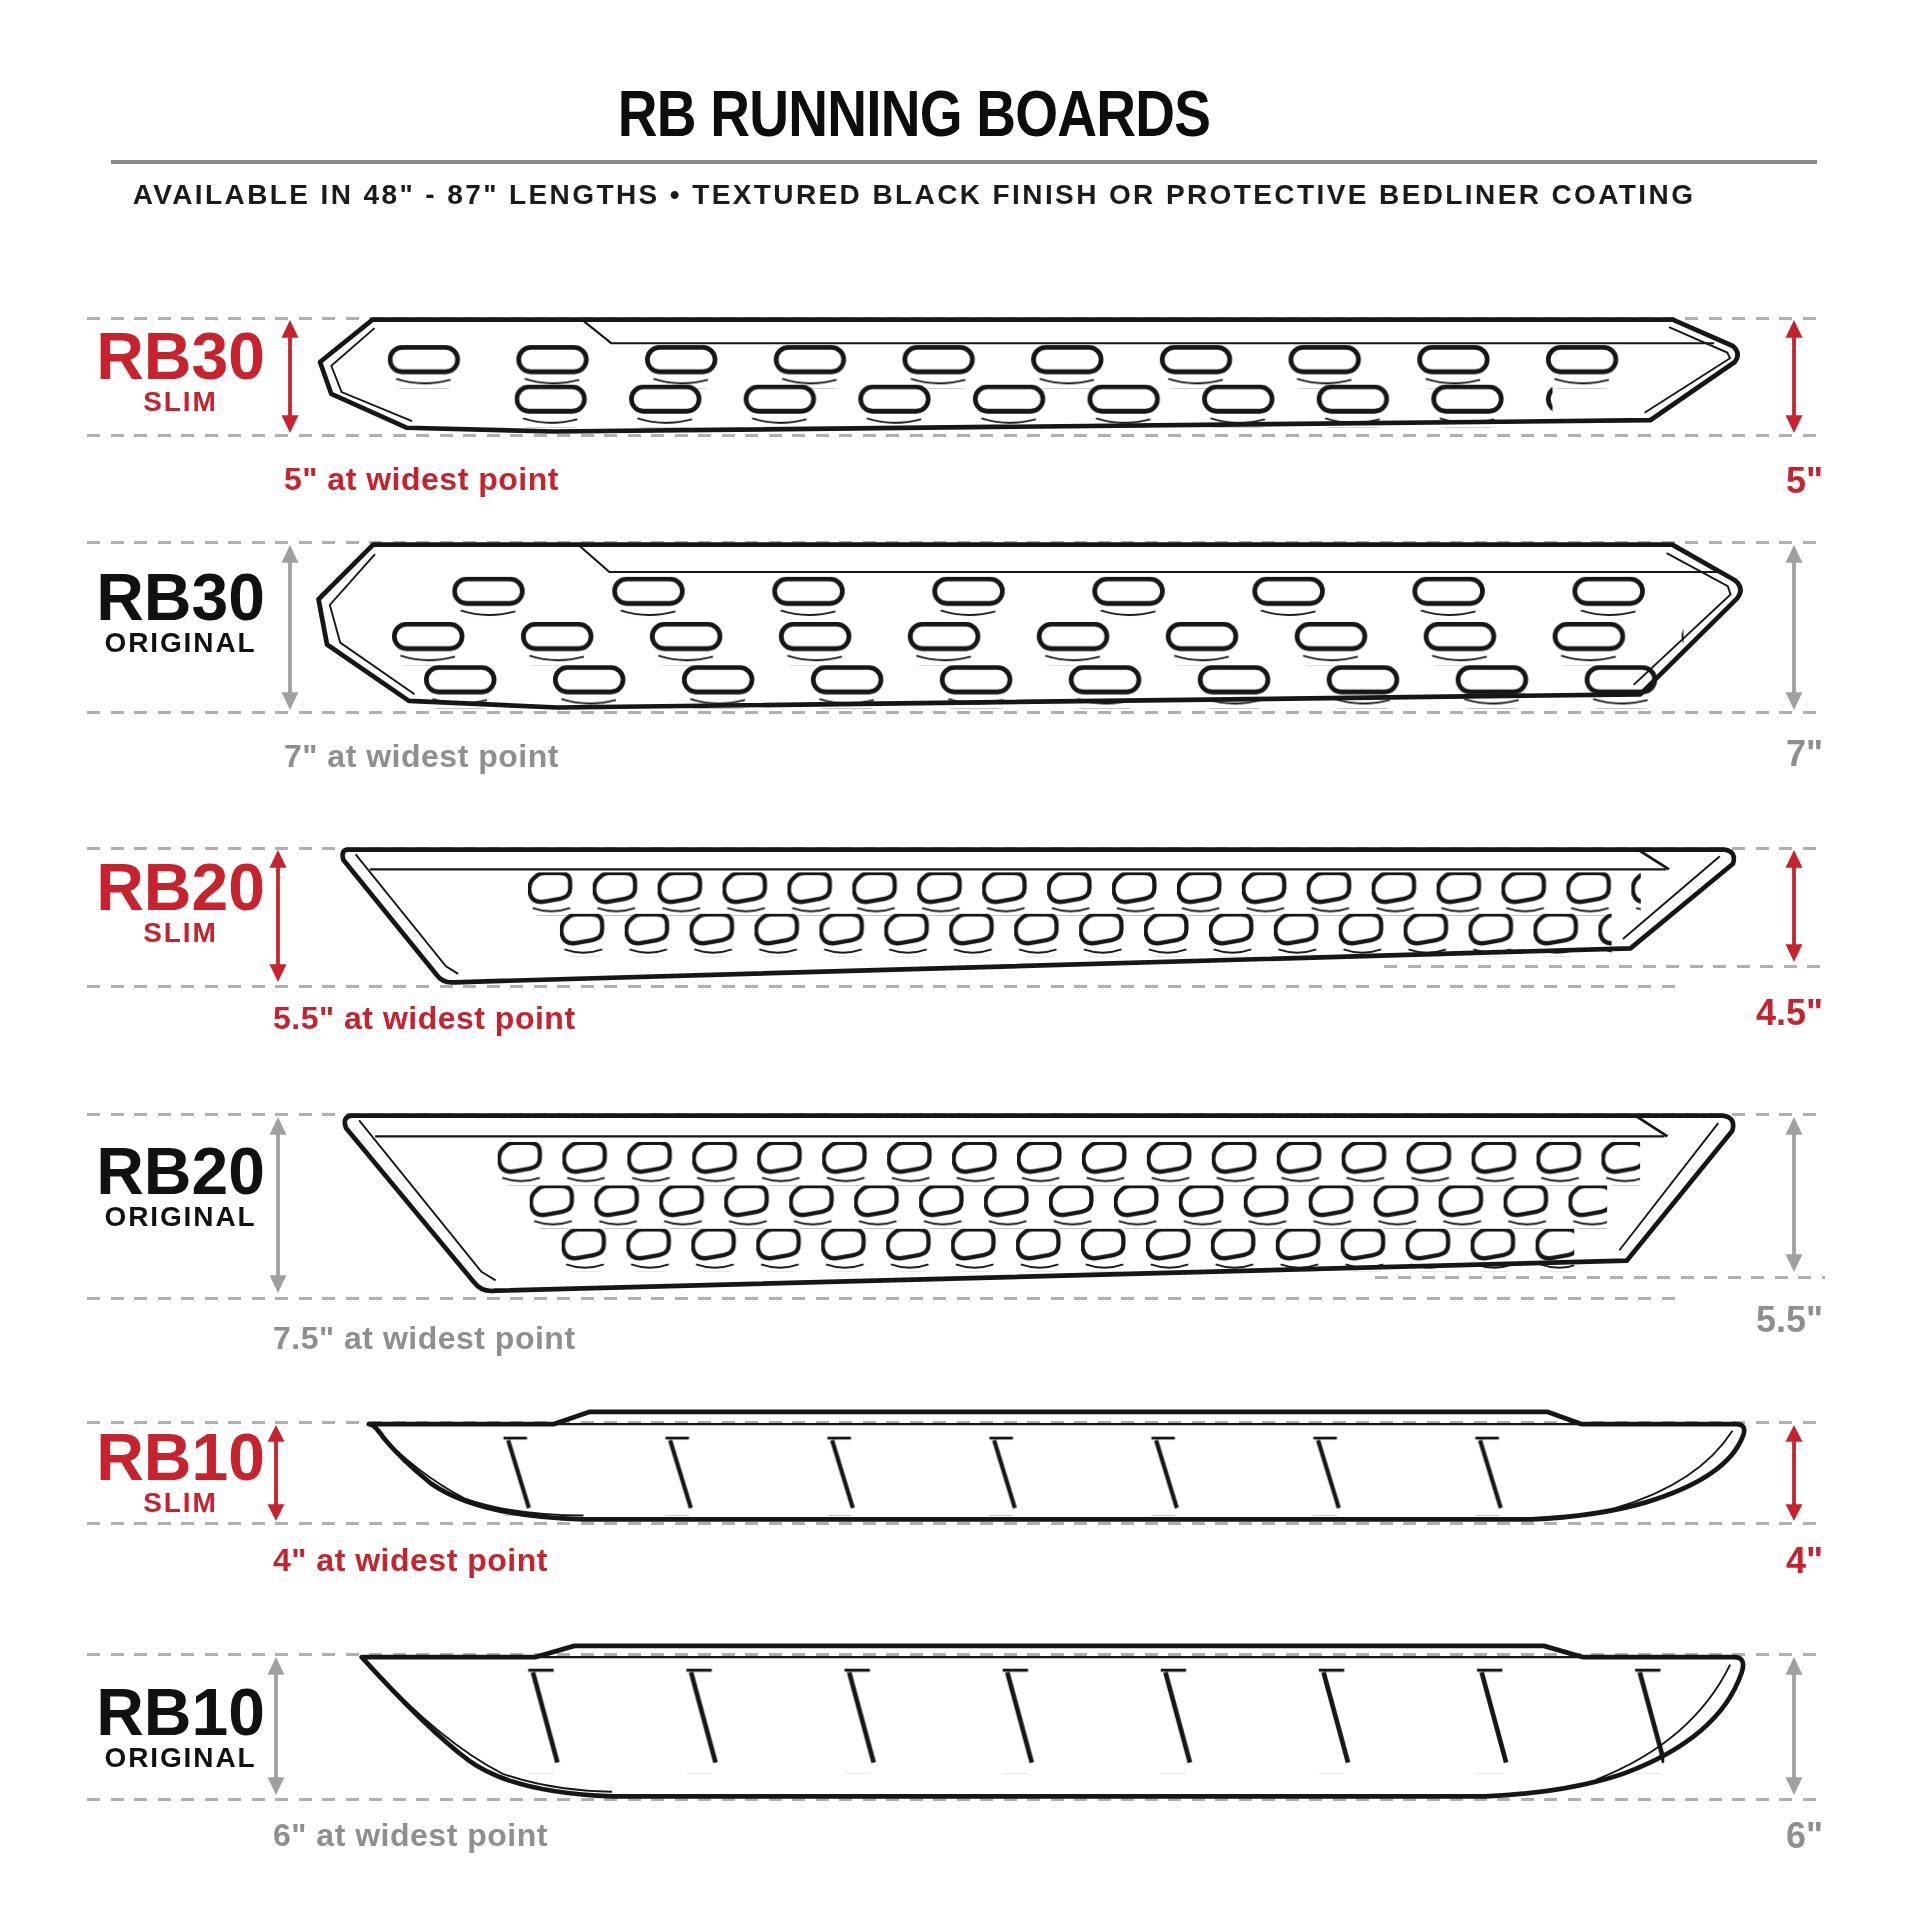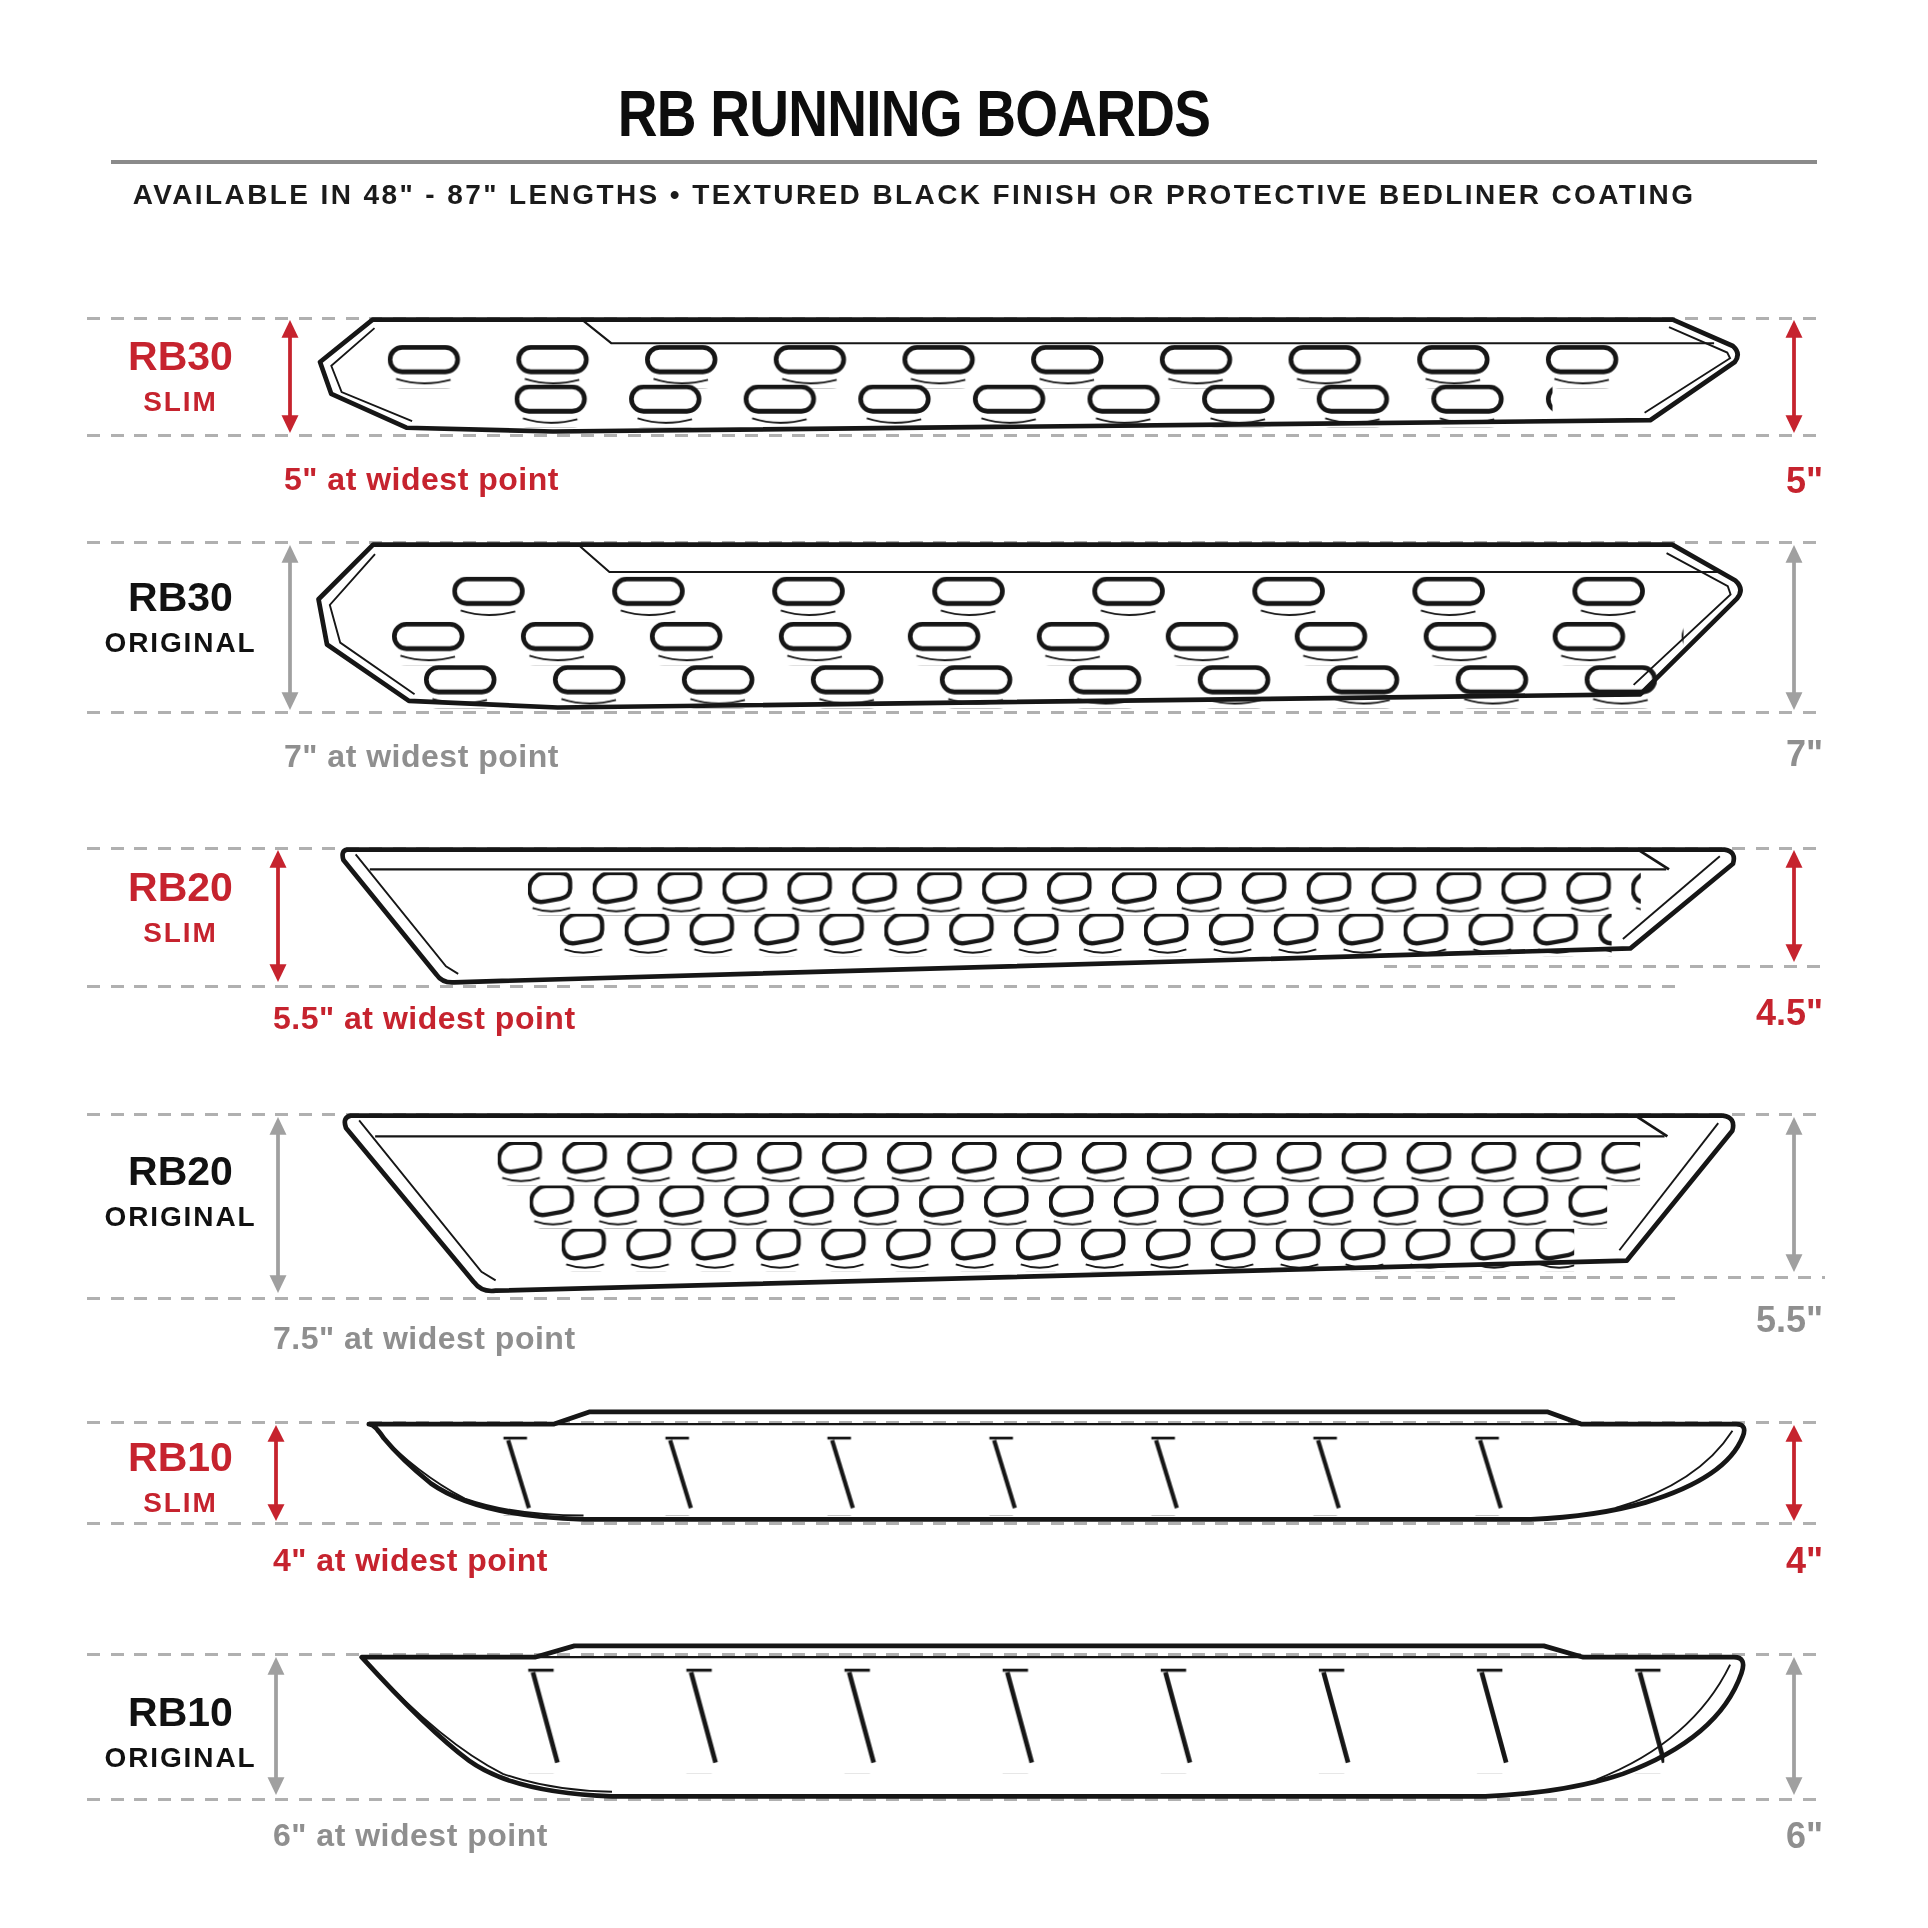--- a/index.html
+++ b/index.html
@@ -19,21 +19,21 @@
     transform:scaleX(.86);
   }
   .divider{position:absolute;left:111px;top:160px;width:1706px;height:3.8px;background:#8a8a8a;}
   .subtitle{
     position:absolute;left:0;top:179px;width:100%;text-align:center;
     font-size:28px;font-weight:700;color:#1b1b1b;letter-spacing:2.4px;
   }
   .dash{position:absolute;height:2.8px;
     background:repeating-linear-gradient(90deg,var(--dash) 0 13px,transparent 13px 23.5px);}
   .label{position:absolute;left:58px;width:245px;text-align:center;}
-  .label .model{font-size:41px;line-height:53px;font-weight:800;letter-spacing:0;}
+  .label .model{font-size:66px;line-height:53px;font-weight:800;letter-spacing:0;}
   .label .variant{font-size:28px;line-height:38px;font-weight:700;letter-spacing:1.9px;}
   .red-t{color:var(--red);}
   .blk-t{color:#111;}
   .gry-t{color:var(--gray);}
   .wnote{position:absolute;font-size:32px;font-weight:700;letter-spacing:0.5px;}
   .hnote{position:absolute;width:132px;text-align:right;font-size:36px;font-weight:700;}
   svg{position:absolute;overflow:visible;}
   .board path,.board rect.sl{fill:none;stroke:var(--ink);}
   .ar line{stroke-width:4;fill:none;}
   .ar.red line{stroke:var(--red);} .ar.red path{fill:var(--red);stroke:none;}

